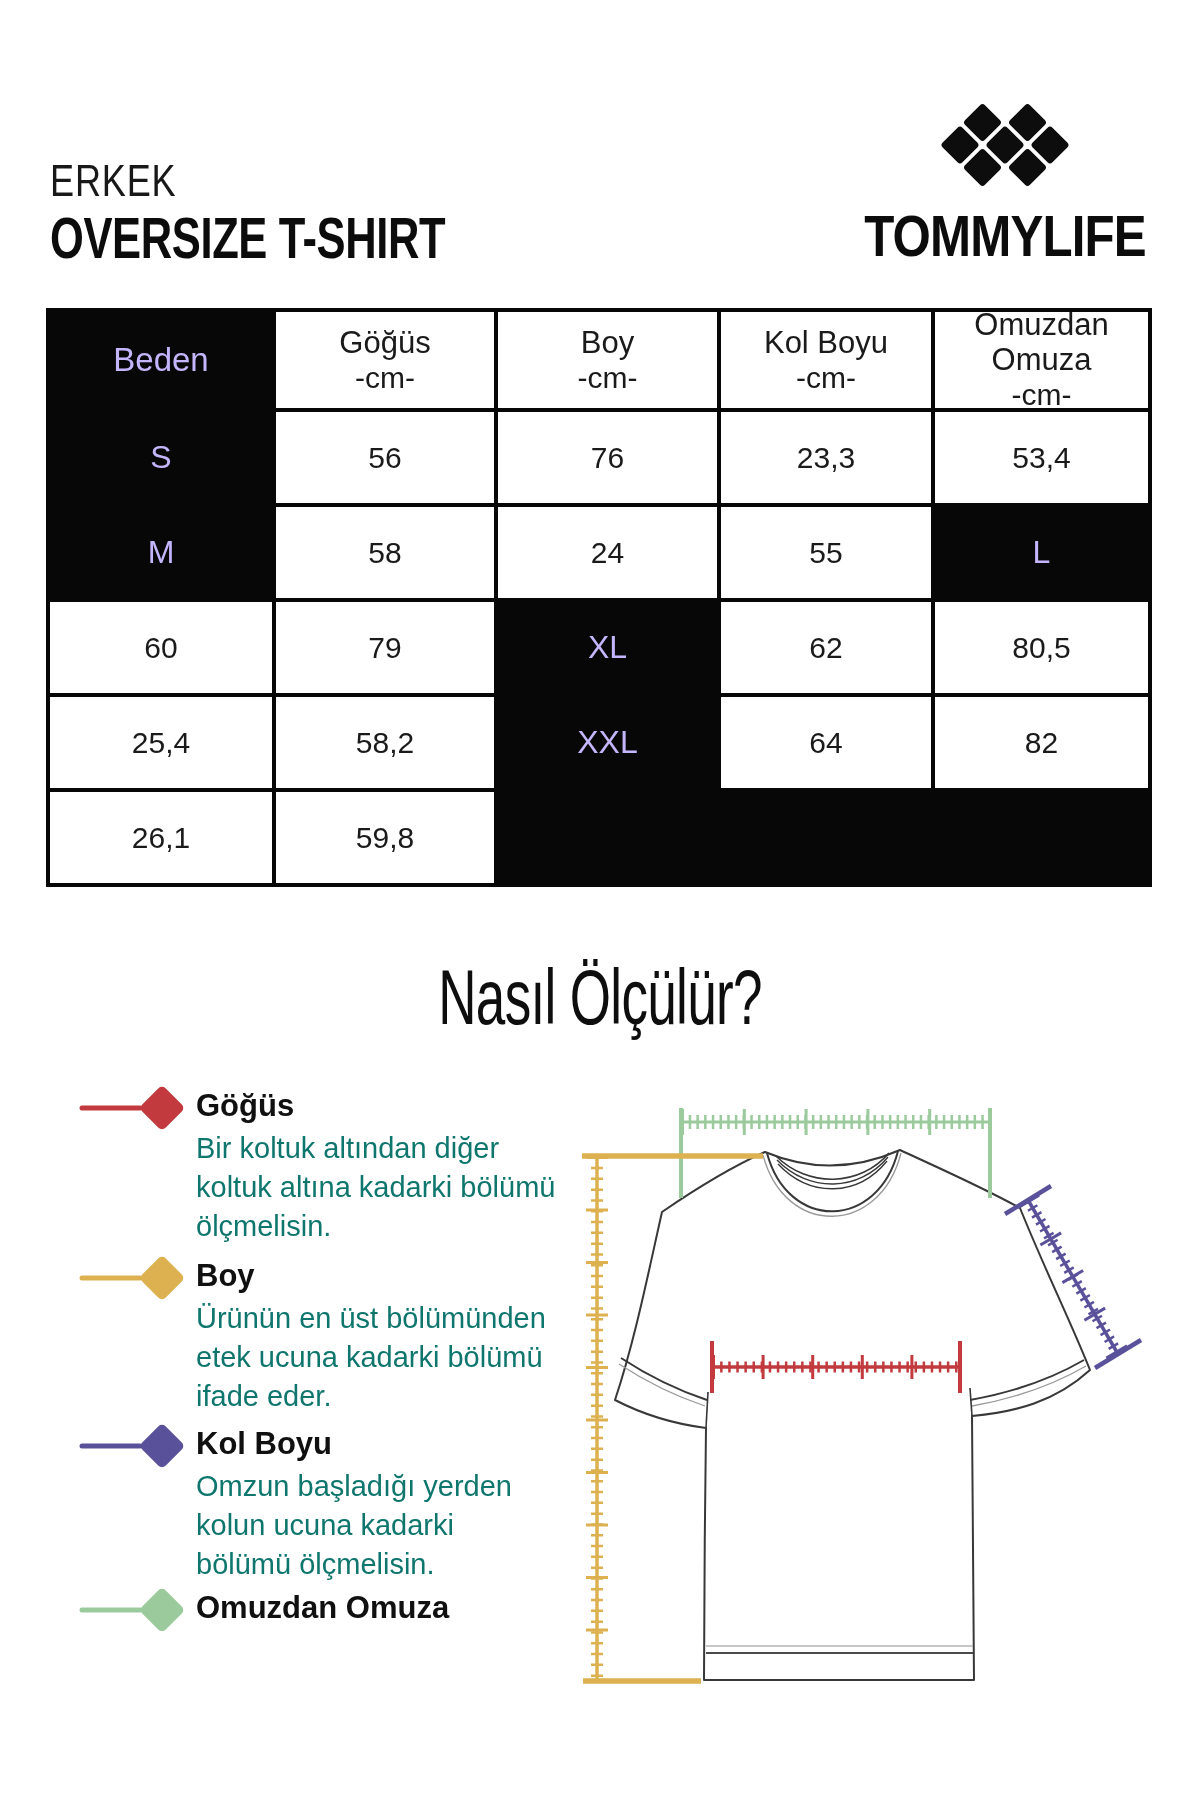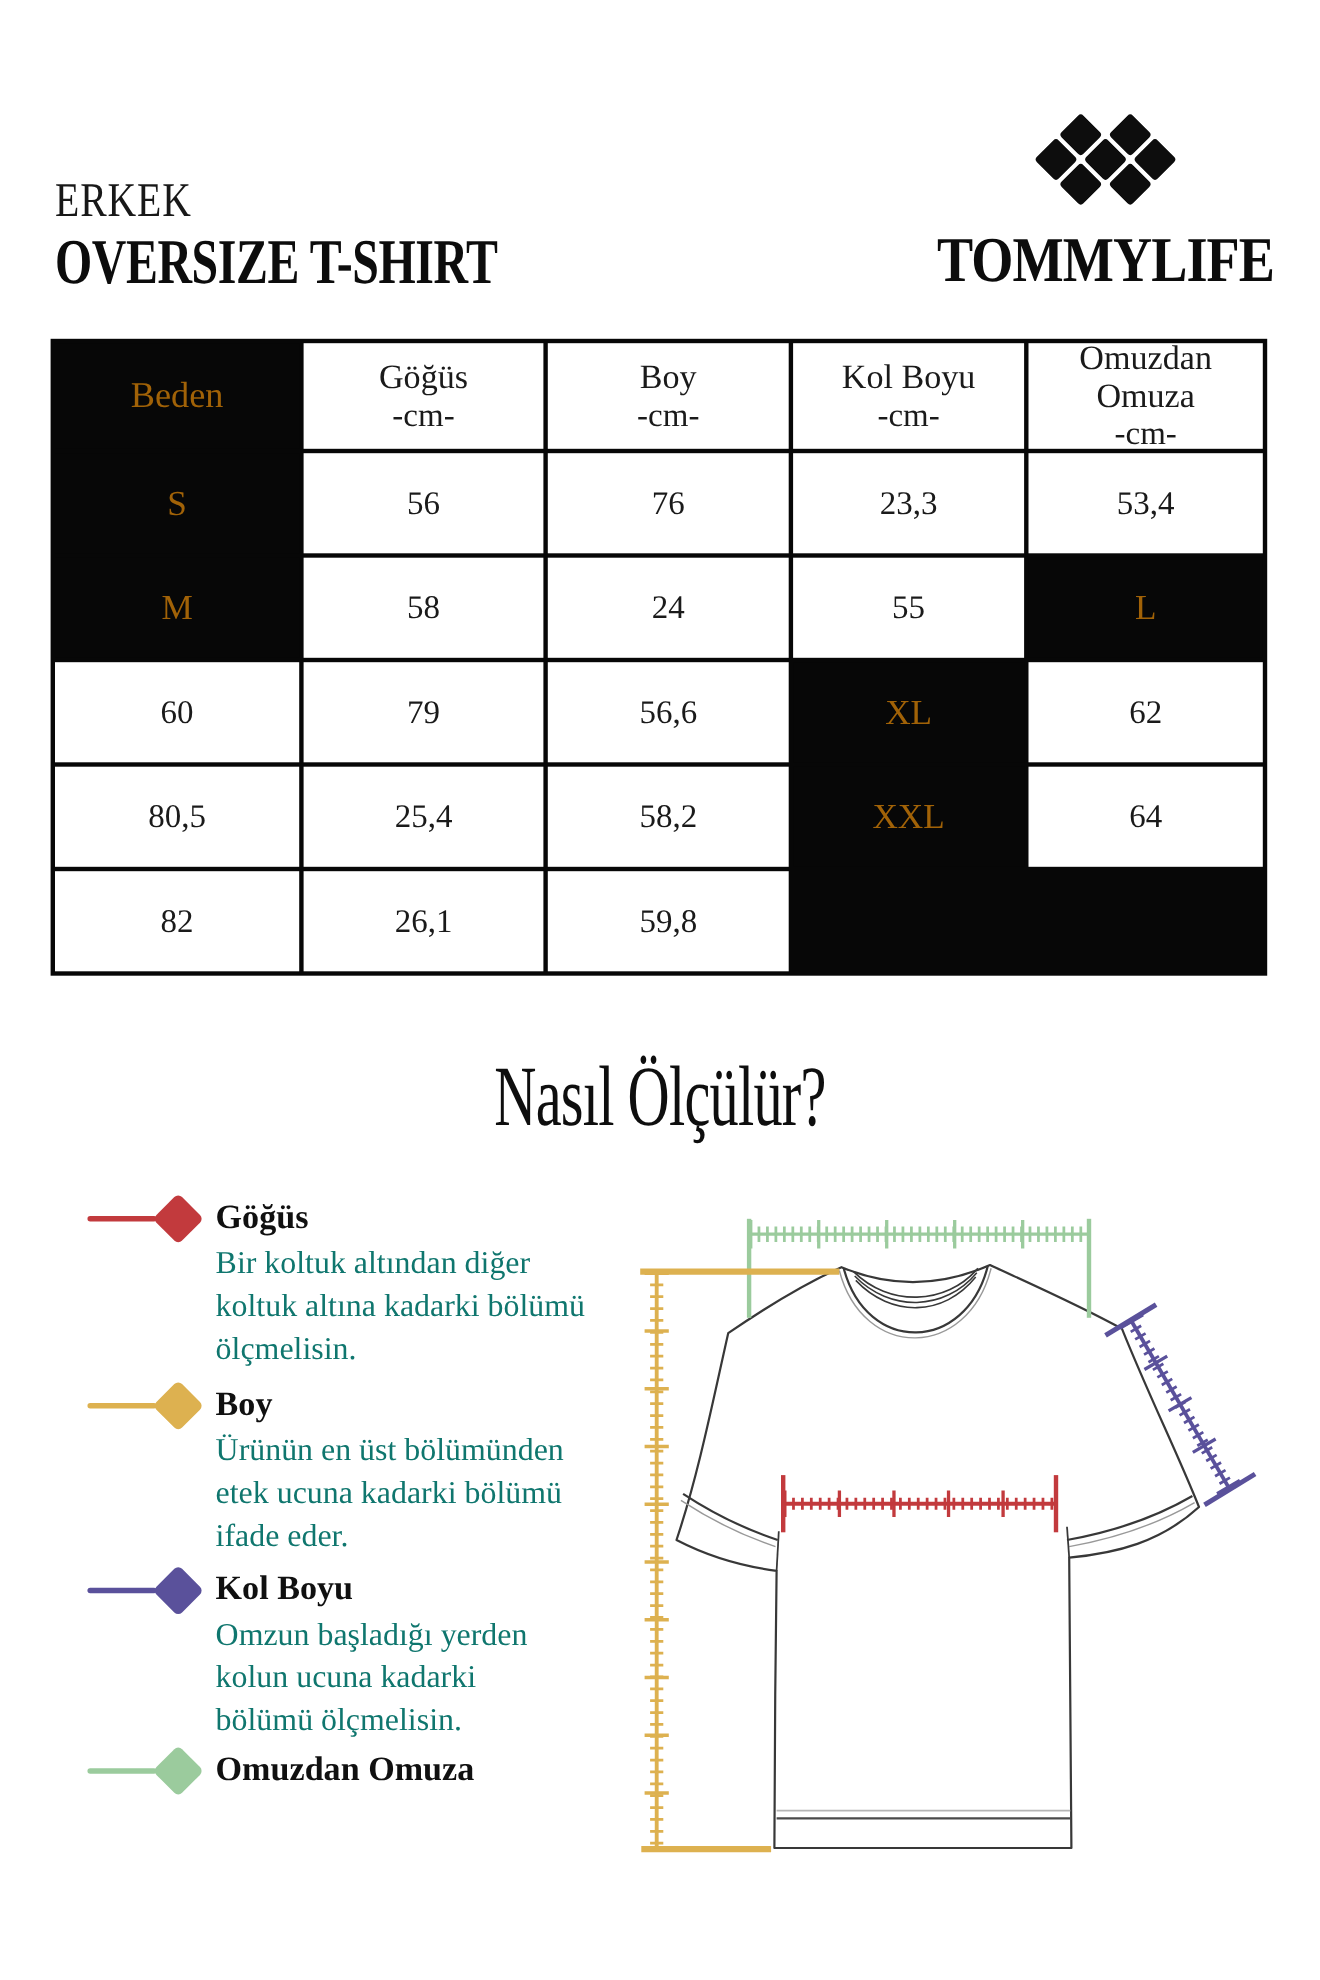--- a/index.html
+++ b/index.html
@@ -1,36 +1,36 @@
 <!DOCTYPE html>
 <html><head>
 <meta charset="utf-8">
 <style>
   html,body{margin:0;padding:0;background:#ffffff;}
   #page{position:relative;width:1200px;height:1800px;background:#fff;overflow:hidden;
-        font-family:Liberation Serif, serif;color:#1a1a1a;}
+        font-family:Liberation Sans, sans-serif;color:#1a1a1a;}
 
   
   .cat{position:absolute;left:50px;top:156px;font-size:44px;font-weight:400;
        letter-spacing:1px;transform:scaleX(.82);transform-origin:left top;color:#181818;}
   .prod{position:absolute;left:50px;top:204px;font-size:58px;font-weight:700;
         letter-spacing:-.5px;transform:scaleX(.75);transform-origin:left top;color:#0c0c0c;}
   .brand-box{position:absolute;left:805px;top:98px;width:400px;text-align:center;}
   .brand-logo{display:block;margin:0 auto;}
   .brand-name{margin-top:8px;font-size:58px;font-weight:700;letter-spacing:-1px;
               transform:scaleX(.85);transform-origin:center top;color:#0c0c0c;}
 
   
   .size-table{position:absolute;left:46px;top:308px;display:grid;
               grid-template-columns:222px 218px 219px 210px 213px;
               grid-template-rows:96px 91px 91px 91px 91px 91px;
               gap:4px;padding:4px;background:#070707;}
   .cell{background:#fff;display:flex;flex-direction:column;align-items:center;
         justify-content:center;text-align:center;line-height:1.12;}
-  .cell.dark{background:#070707;color:#a16207;}
+  .cell.dark{background:#070707;color:#c4b5fd;}
   .th{font-size:31px;color:#1a1a1a;}
   .th .unit{font-size:30px;}
   .corner{font-size:33px;}
   .size-lbl{font-size:32px;}
   .val{font-size:30px;}
 
   
   .h2m-title{position:absolute;left:0;top:952px;width:1200px;text-align:center;
              font-size:78px;font-weight:400;letter-spacing:-1px;color:#0e0e0e;
              transform:scaleX(.68);transform-origin:center top;}
@@ -94,21 +94,20 @@
     <div class="cell val">53,4</div>
 
     <div class="cell dark size-lbl">M</div>
     <div class="cell val">58</div>
     <div class="cell val">24</div>
     <div class="cell val">55</div>
 
     <div class="cell dark size-lbl">L</div>
     <div class="cell val">60</div>
     <div class="cell val">79</div>
-    <div class="cell val">56,6</div>
 
     <div class="cell dark size-lbl">XL</div>
     <div class="cell val">62</div>
     <div class="cell val">80,5</div>
     <div class="cell val">25,4</div>
     <div class="cell val">58,2</div>
 
     <div class="cell dark size-lbl">XXL</div>
     <div class="cell val">64</div>
     <div class="cell val">82</div>

